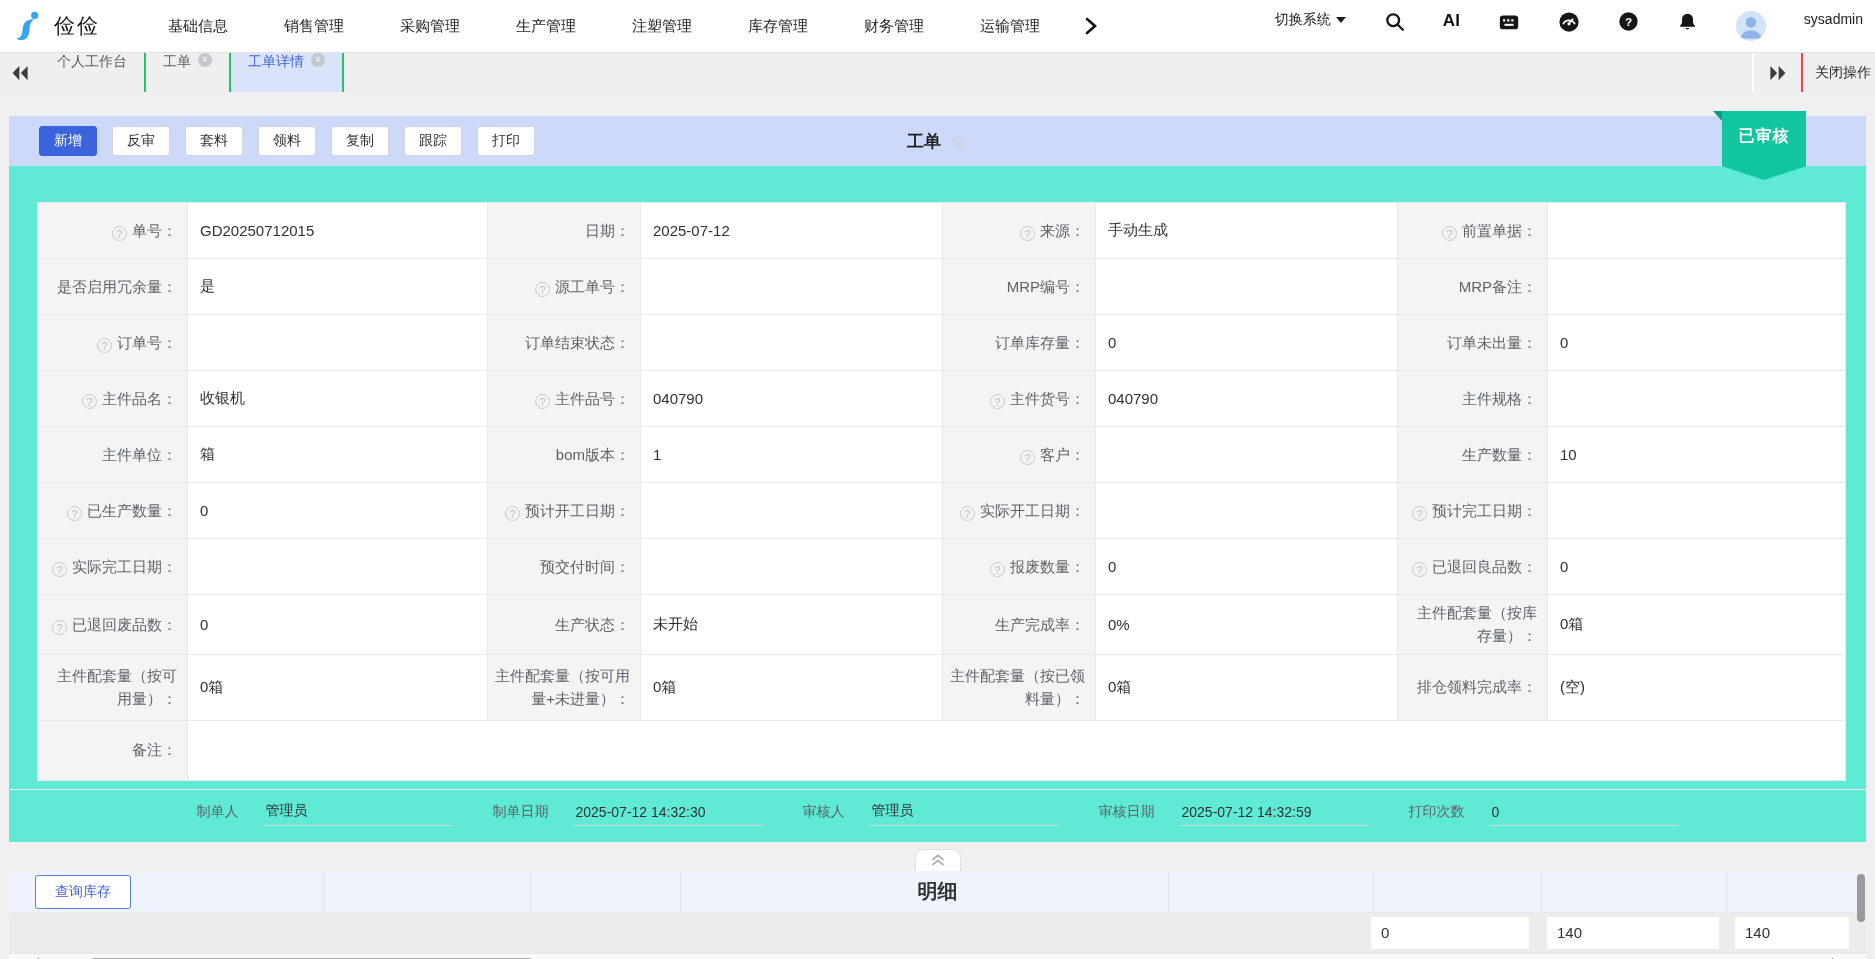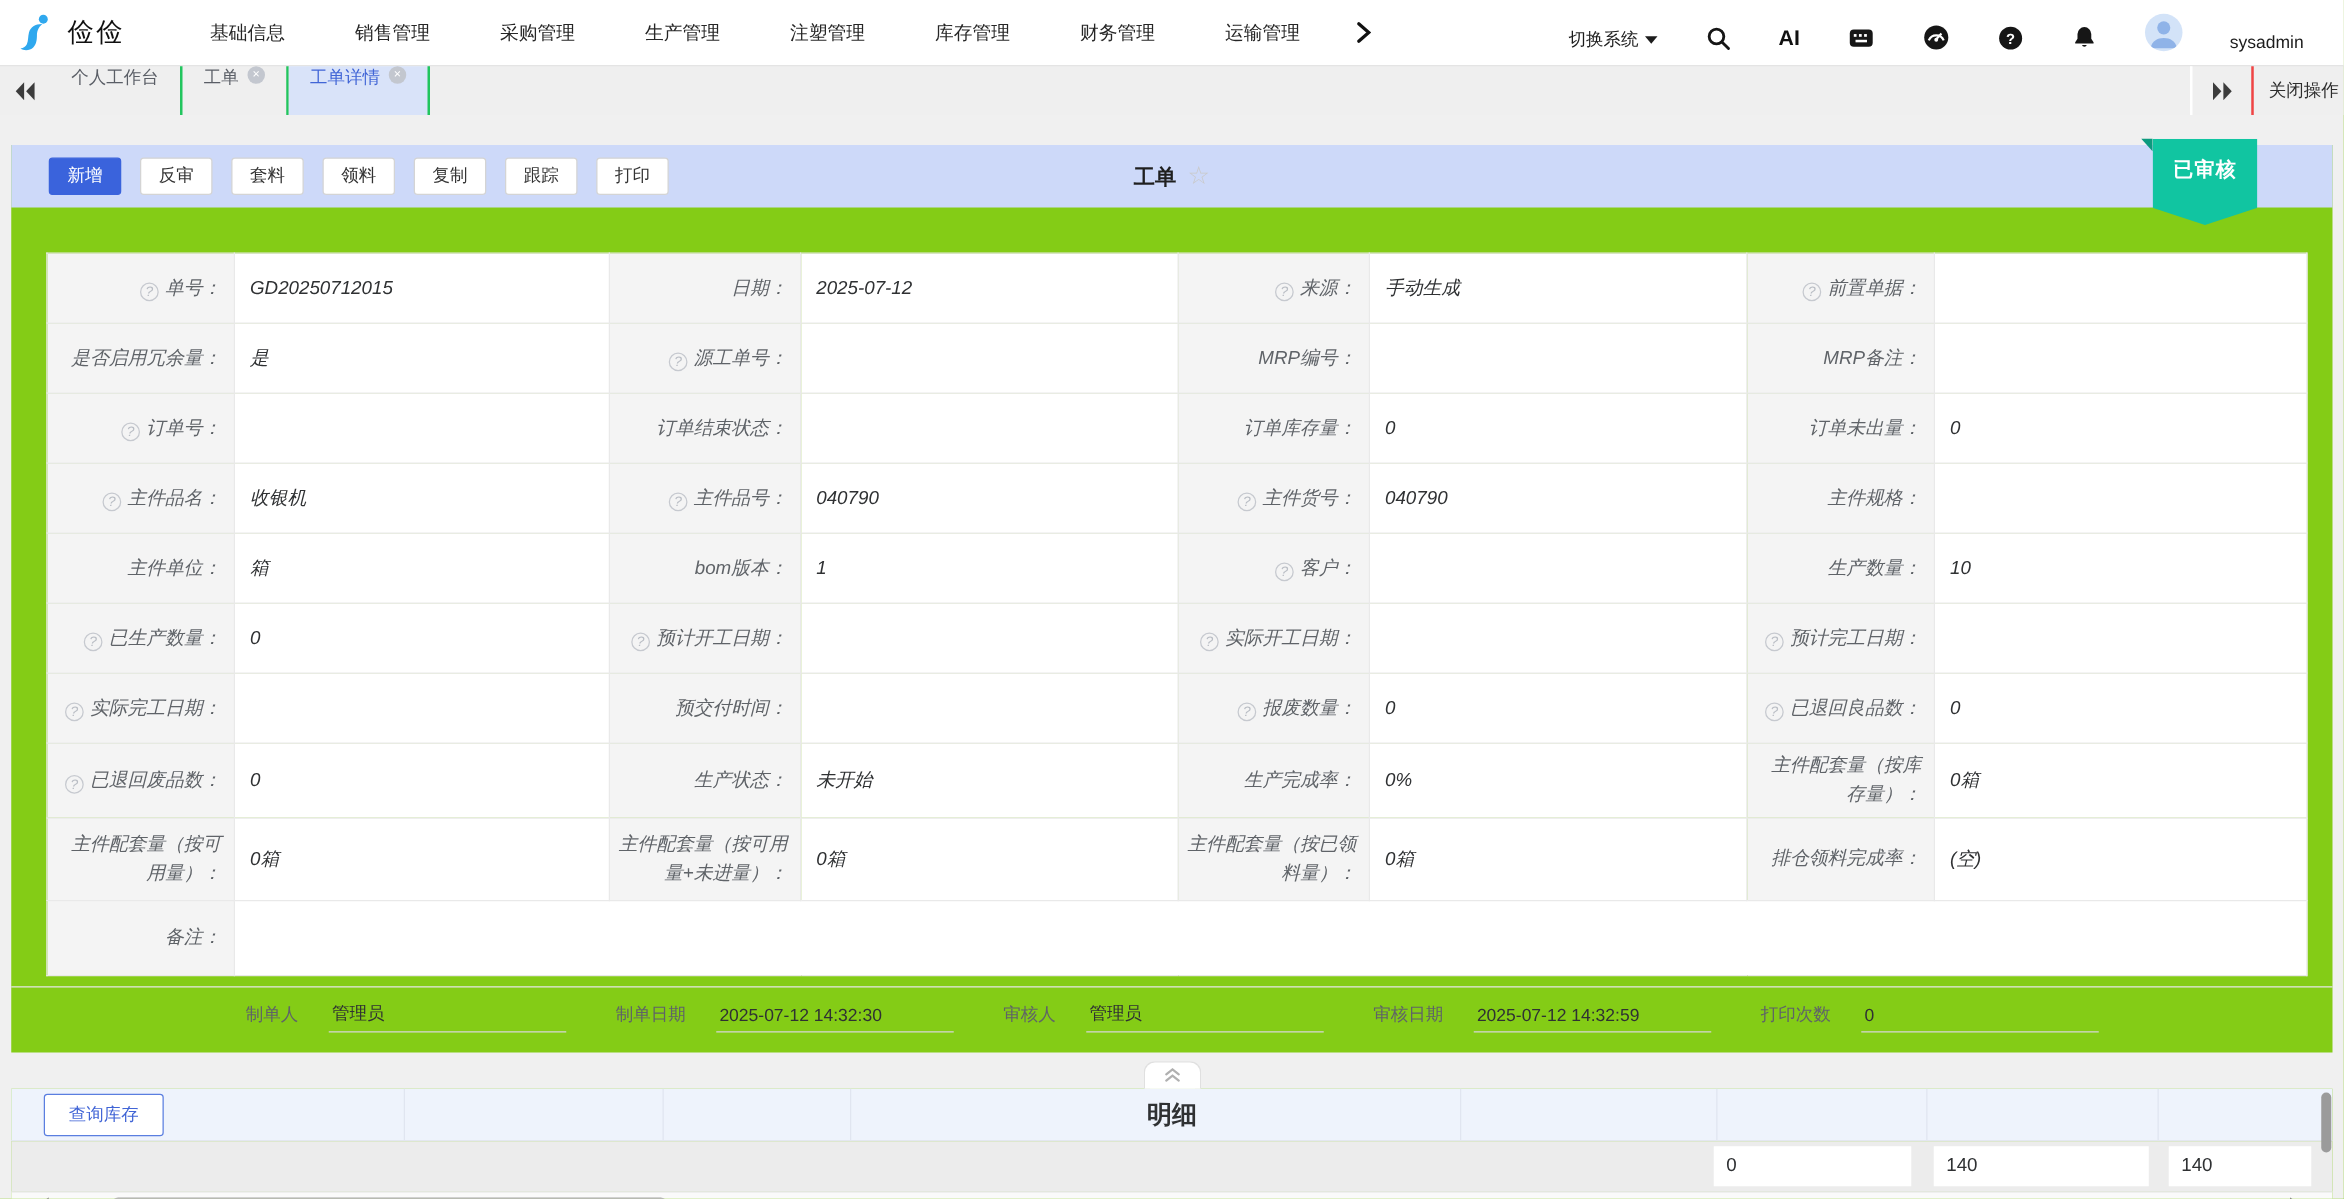--- a/index.html
+++ b/index.html
@@ -10,53 +10,53 @@
     font-family:"Liberation Sans","DejaVu Sans",sans-serif;
     color:#2f3133;
   }
   
   .topbar { height:52px; background:#fff; display:flex; align-items:center; padding-left:10px; }
   .logo { display:flex; align-items:center; gap:10px; width:158px; cursor:pointer; }
   .logo-text { font-size:21px; font-weight:normal; color:#101010; letter-spacing:2px; white-space:nowrap; }
   .menu { display:flex; gap:56px; font-size:15px; color:#262626; }
   .menu-item { white-space:nowrap; cursor:pointer; }
   .menu-more { margin-left:42px; display:flex; align-items:center; cursor:pointer; }
-  .top-right { margin-left:auto; display:flex; align-items:flex-end; gap:38px; padding-right:32px; }
+  .top-right { margin-left:auto; display:flex; align-items:flex-start; gap:38px; padding-right:12px; }
   .switch-sys { display:flex; align-items:center; gap:5px; font-size:14px; color:#1c1c1c; cursor:pointer; white-space:nowrap; }
   .caret-down { width:0; height:0; border-left:5px solid transparent; border-right:5px solid transparent; border-top:6px solid #1c1c1c; }
   .ticon { display:flex; align-items:center; justify-content:center; cursor:pointer; }
   .ai-label { font-size:17px; font-weight:bold; color:#111; }
   .avatar { width:30px; height:30px; border-radius:50%; background:#d3e3f8; display:flex; align-items:center; justify-content:center; overflow:hidden; cursor:pointer; }
   .username { font-size:14px; color:#1c1c1c; white-space:nowrap; }
   
   .tabstrip { height:40px; background:#efefef; border-top:1px solid #e4e4e4; display:flex; align-items:stretch; }
   .tab-collapse { width:40px; display:flex; align-items:center; justify-content:center; cursor:pointer; }
   .tabs { display:flex; }
   .tab { display:flex; align-items:flex-start; gap:7px; padding:0 17px; font-size:14px; color:#5a5e66; border-right:2px solid #22c55e; cursor:pointer; white-space:nowrap; }
   .tab.active { background:#d9e3f9; color:#4165d6; }
   .tab-close { width:14px; height:14px; border-radius:50%; background:#c3c7cf; color:#fff; font-size:10px; line-height:14px; text-align:center; flex:0 0 auto; }
   .tabstrip-right { margin-left:auto; display:flex; align-items:center; }
   .expand-tabs { padding:0 14px; display:flex; align-items:center; border-left:2px solid #fff; height:100%; cursor:pointer; }
   .close-ops { font-size:14px; color:#2c2c2c; border-left:2px solid #ef4444; height:100%; display:flex; align-items:center; padding-left:12px; width:74px; overflow:hidden; white-space:nowrap; cursor:pointer; }
   
   .page { padding:24px 9px 0; }
-  .panel { background:#84cc16; }
+  .panel { background:#5eead4; }
   
   .toolbar { height:50px; background:#cdd9f9; display:flex; align-items:center; padding-left:30px; position:relative; }
   .toolbar-buttons { display:flex; gap:15px; }
   .tb-btn { height:30px; padding:0 14px; font-size:14px; background:#fff; color:#333; border:1px solid #d4d4d4; border-radius:3px; cursor:pointer; font-family:inherit; }
   .tb-btn.primary { background:#3a63dc; border-color:#3a63dc; color:#fff; }
   .doc-title-wrap { position:absolute; left:50%; transform:translateX(-50%); display:flex; align-items:center; gap:9px; }
   .doc-title { font-size:17px; font-weight:bold; color:#1f1f1f; }
   .fav-star { font-size:20px; color:#c9c9c9; cursor:pointer; line-height:1; }
   .status-badge { position:absolute; right:60px; top:-5px; width:84px; height:69px; z-index:5; }
   .badge-fold { position:absolute; left:-9px; top:0; width:0; height:0; border-style:solid; border-width:0 9px 10px 0; border-color:transparent #0c9a7e transparent transparent; }
   .badge-ribbon { position:absolute; inset:0; background:#11c5a1; clip-path:polygon(0 0,100% 0,100% 80%,50% 100%,0 80%); display:flex; justify-content:center; padding-top:15px; color:#fff; font-size:16px; font-weight:bold; letter-spacing:1px; }
   
-  .wo-table { border-collapse:collapse; table-layout:fixed; width:1808px; margin:36px 0 0 28px; font-size:15px;font-style:italic; }
+  .wo-table { border-collapse:collapse; table-layout:fixed; width:1808px; margin:36px 0 0 28px; font-size:15px; }
   .wo-table td { border:1px solid #e9e9e9; vertical-align:middle; }
   .wo-table tr { height:56px; }
   .wo-table tr:nth-child(9) { height:66px; }
   .wo-table tr:nth-child(10) { height:60px; }
   td.lbl { background:#f4f4f4; color:#5f6368; text-align:right; padding:6px 10px 6px 6px; line-height:1.55; }
   td.val { background:#fff; color:#2f3133; padding:6px 8px 6px 12px; }
   .help { display:inline-block; width:15px; height:15px; border:1px solid #c6c9cf; border-radius:50%; color:#b9bdc4; font-size:11px; line-height:14px; text-align:center; margin-right:5px; vertical-align:-2px; cursor:pointer; }
   
   .audit-row { display:flex; justify-content:center; gap:40px; border-top:1px solid #e6e6e6; margin-top:8px; padding:12px 0 16px; }
   .audit-field { display:flex; align-items:flex-end; gap:24px; font-size:14px; }

